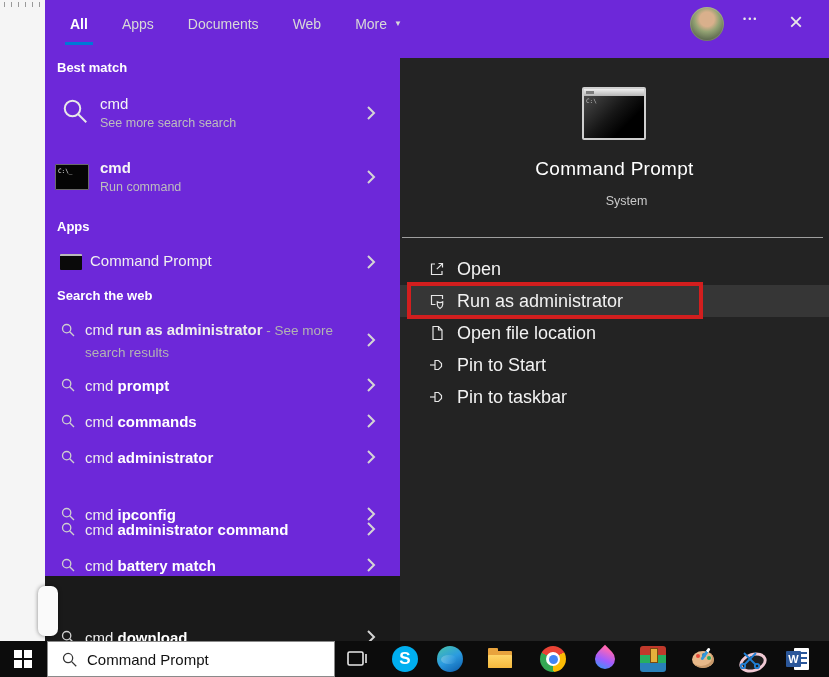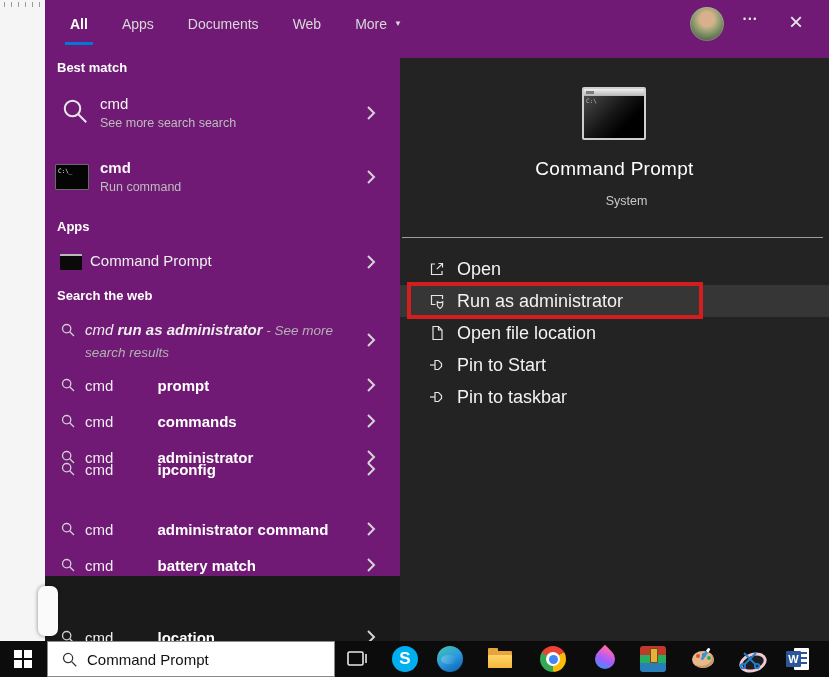--- a/index.html
+++ b/index.html
@@ -7,21 +7,21 @@
   .screen { position:relative; width:829px; height:677px; overflow:hidden; background:#1a1a1a; }
 
   
   .doc-strip { position:absolute; left:0; top:0; width:45px; height:641px; background:#f5f5f5; }
   .ruler-ticks { position:absolute; left:4px; top:2px; width:40px; height:5px;
     background:repeating-linear-gradient(90deg,#9a9a9a 0 1px, transparent 1px 7px); }
   .float-white-box { position:absolute; left:38px; top:586px; width:20px; height:50px;
     background:#fafafa; border-radius:7px; box-shadow:0 0 4px rgba(0,0,0,.45); z-index:6; }
 
   
-  .panel { position:absolute; left:45px; top:0; width:784px; height:576px; background:#701a75; }
+  .panel { position:absolute; left:45px; top:0; width:784px; height:576px; background:#6d28d9; }
 
   
   .hdr { position:absolute; left:0; top:0; width:784px; height:47px; }
   .tabs { position:absolute; left:23px; top:0; height:47px; display:flex; align-items:center; gap:30px; }
   .tab { position:relative; height:47px; display:flex; align-items:center; color:#d8d8d8;
     font-size:14px; cursor:pointer; padding:0 2px; }
   .tab.active { color:#fff; font-weight:bold; }
   .tab.active::after { content:""; position:absolute; left:-3px; right:-3px; bottom:2px; height:3px;
     background:var(--accent,#0078d7); }
   .tab .dd-arrow { font-size:8px; margin-left:7px; color:#d8d8d8; }
@@ -47,22 +47,22 @@
   .app-row { height:34px; }
   .app-icon { position:absolute; left:15px; top:9px; width:22px; height:16px; background:#0a0a0a;
     border-top:2px solid #b9b9b9; border-radius:1px; }
   .app-title { position:absolute; left:45px; top:7px; color:#f0f0f0; font-size:15px; }
   .web-row { height:36px; }
   .web-row-tall { height:58px; }
   .mini-search { position:absolute; left:15px; top:50%; transform:translateY(-50%); width:16px; height:16px; }
   .web-row-tall .mini-search { top:19px; }
   .sg-text { position:absolute; left:40px; top:50%; transform:translateY(-50%);
     color:#ededed; font-size:15px; white-space:nowrap; }
-  .sg-text b { font-weight:bold; color:#fff;margin-left:40px; }
-  .sg-two { position:absolute; left:40px; top:8px; color:#ededed; font-size:15px; line-height:21px;font-style:italic; }
+  .sg-text b { font-weight:bold; color:#fff; }
+  .sg-two { position:absolute; left:40px; top:8px; color:#ededed; font-size:15px; line-height:21px; }
   .sg-gray { color:#b3b3b3; font-size:13.5px; }
 
   
   .card { position:absolute; left:355px; top:58px; width:429px; height:583px; background:#232323; }
   .big-cmd { position:absolute; left:182px; top:29px; width:64px; height:53px;
     background:#000; border:2px solid #cfcfcf; border-radius:2px; }
   .big-cmd .titlebar { position:absolute; left:0; top:0; right:0; height:7px;
     background:linear-gradient(#efefef,#b5b5b5); }
   .big-cmd .titlebar::before { content:""; position:absolute; left:2px; top:2px; width:8px; height:3px; background:#7d7d7d; }
   .big-cmd .body { position:absolute; left:0; top:7px; right:0; bottom:0;
@@ -278,21 +278,21 @@
           </svg>
       </span>
       <span class="sg-text"><span>cmd </span><b>commands</b></span>
       <span class="chev">
         <svg width="10" height="16" viewBox="0 0 10 16">
             <path d="M2 2 L8 8 L2 14" fill="none" stroke="#d5d5d5" stroke-width="2"></path>
           </svg>
       </span>
     </div>
 
-    <div class="row web-row" style="top:451px">
+    <div class="row web-row" style="top:496px">
       <span class="mini-search">
         <svg width="16" height="16" viewBox="0 0 24 24">
             <circle cx="10" cy="10" r="6.2" fill="none" stroke="#cfcfcf" stroke-width="2"></circle>
             <line x1="14.6" y1="14.6" x2="21" y2="21" stroke="#cfcfcf" stroke-width="2"></line>
           </svg>
       </span>
       <span class="sg-text"><span>cmd </span><b>ipconfig</b></span>
       <span class="chev">
         <svg width="10" height="16" viewBox="0 0 10 16">
             <path d="M2 2 L8 8 L2 14" fill="none" stroke="#d5d5d5" stroke-width="2"></path>
@@ -331,21 +331,21 @@
     </div>
 
 
     <div class="row web-row" style="top:619px">
       <span class="mini-search">
         <svg width="16" height="16" viewBox="0 0 24 24">
             <circle cx="10" cy="10" r="6.2" fill="none" stroke="#cfcfcf" stroke-width="2"></circle>
             <line x1="14.6" y1="14.6" x2="21" y2="21" stroke="#cfcfcf" stroke-width="2"></line>
           </svg>
       </span>
-      <span class="sg-text"><span>cmd </span><b>location</b></span>
+      <span class="sg-text"><span>cmd </span><b>download</b></span>
       <span class="chev">
         <svg width="10" height="16" viewBox="0 0 10 16">
             <path d="M2 2 L8 8 L2 14" fill="none" stroke="#d5d5d5" stroke-width="2"></path>
           </svg>
       </span>
     </div>
 
     <div class="card">
       <div class="big-cmd">
         <div class="titlebar"></div>

